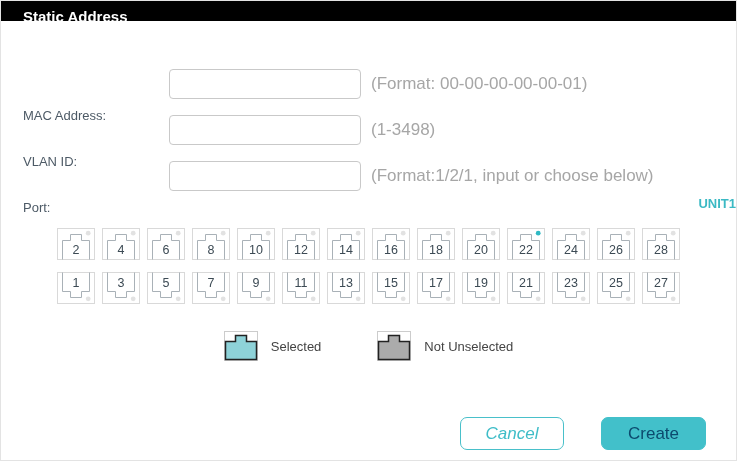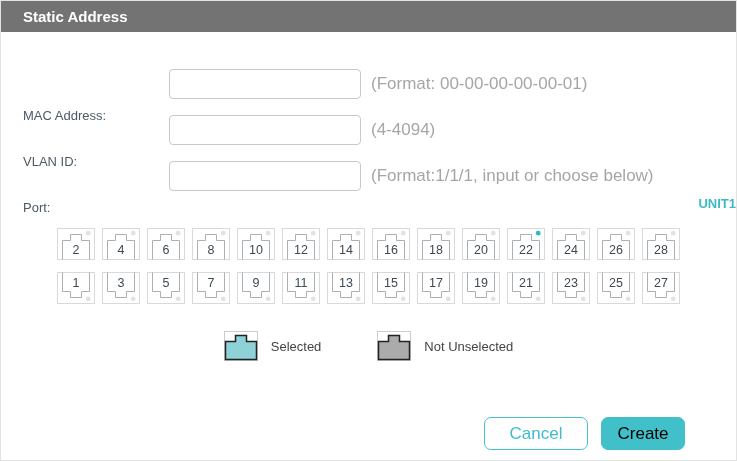--- a/index.html
+++ b/index.html
@@ -1,22 +1,22 @@
 <!DOCTYPE html>
 <html><head>
 <meta charset="utf-8">
 <style>
   html,body { margin:0; padding:0; background:#fff; font-family:"Liberation Sans",sans-serif; }
   .dialog {
     position:relative; width:737px; height:461px; background:#fff;
     border:1px solid #e3e3e3; box-sizing:border-box; overflow:hidden;
   }
   .titlebar {
-    position:absolute; top:0; left:0; right:0; height:31px;
-    background:#737373; color:#fff; font-size:15px; font-weight:bold;
+    position:absolute; top:0; left:0; right:0; height:20px;
+    background:#000000; color:#fff; font-size:15px; font-weight:bold;
     line-height:31px; padding-left:22px; box-sizing:border-box;
   }
   .form-row { position:absolute; left:0; width:100%; height:30px; }
   .form-row .lbl {
     position:absolute; left:22px; top:50%; transform:translateY(-50%);
     font-size:13px; color:#4d5a66;margin-top:31px;
   }
   .form-row input {
     position:absolute; left:168px; top:0; width:192px; height:30px;
     border:1px solid #c9c9c9; border-radius:4px; box-sizing:border-box;
@@ -46,51 +46,51 @@
     display:flex; justify-content:center; align-items:center; gap:56px;
   }
   .legend-item { display:flex; align-items:center; gap:13px; }
   .legend-item .cap { font-size:13px; color:#444; }
   .btn {
     position:absolute; top:416px; height:33px; border-radius:7px;
     font-family:"Liberation Sans",sans-serif; font-size:17px; cursor:pointer;
     display:flex; align-items:center; justify-content:center; box-sizing:border-box;
   }
   .btn-cancel {
-    left:483px; width:104px; background:#fff;
-    border:1px solid #49c0ca; color:#3fbdc8;
+    left:459px; width:104px; background:#fff;
+    border:1px solid #49c0ca; color:#3fbdc8;font-style:italic;
   }
   .btn-create {
-    left:600px; width:84px; background:#42c0ca;
-    border:1px solid #42c0ca; color:#000000;
+    left:600px; width:105px; background:#42c0ca;
+    border:1px solid #42c0ca; color:#0c4a6e;
   }
 </style>
 </head>
 <body>
 
 <div class="dialog">
 
   <div class="titlebar">Static Address</div>
 
   <div class="form-row row-mac">
     <span class="lbl">MAC Address:</span>
     <input type="text" style="">
     <span class="hint">(Format: 00-00-00-00-00-01)</span>
   </div>
 
   <div class="form-row row-vlan">
     <span class="lbl">VLAN ID:</span>
     <input type="text" style="">
-    <span class="hint">(4-4094)</span>
+    <span class="hint">(1-3498)</span>
   </div>
 
   <div class="form-row row-port">
     <span class="lbl">Port:</span>
     <input type="text" style="">
-    <span class="hint">(Format:1/1/1, input or choose below)</span>
+    <span class="hint">(Format:1/2/1, input or choose below)</span>
   </div>
 
   <div class="unit-label">UNIT1</div>
 
   <div class="ports-row ports-row-even">
       <div class="port">
         <svg width="38" height="32" viewBox="0 0 38 32">
           <rect x="0.5" y="0.5" width="37" height="31" fill="#fff" stroke="#d9d9d9"></rect>
           <path d="M5.5 31.5 V12.5 H13.5 V6.5 H24.5 V12.5 H32.5 V31.5" fill="none" stroke="#a9b1b7"></path>
           <circle cx="31.2" cy="5.2" r="2.4" fill="#e2e2e2"></circle>

